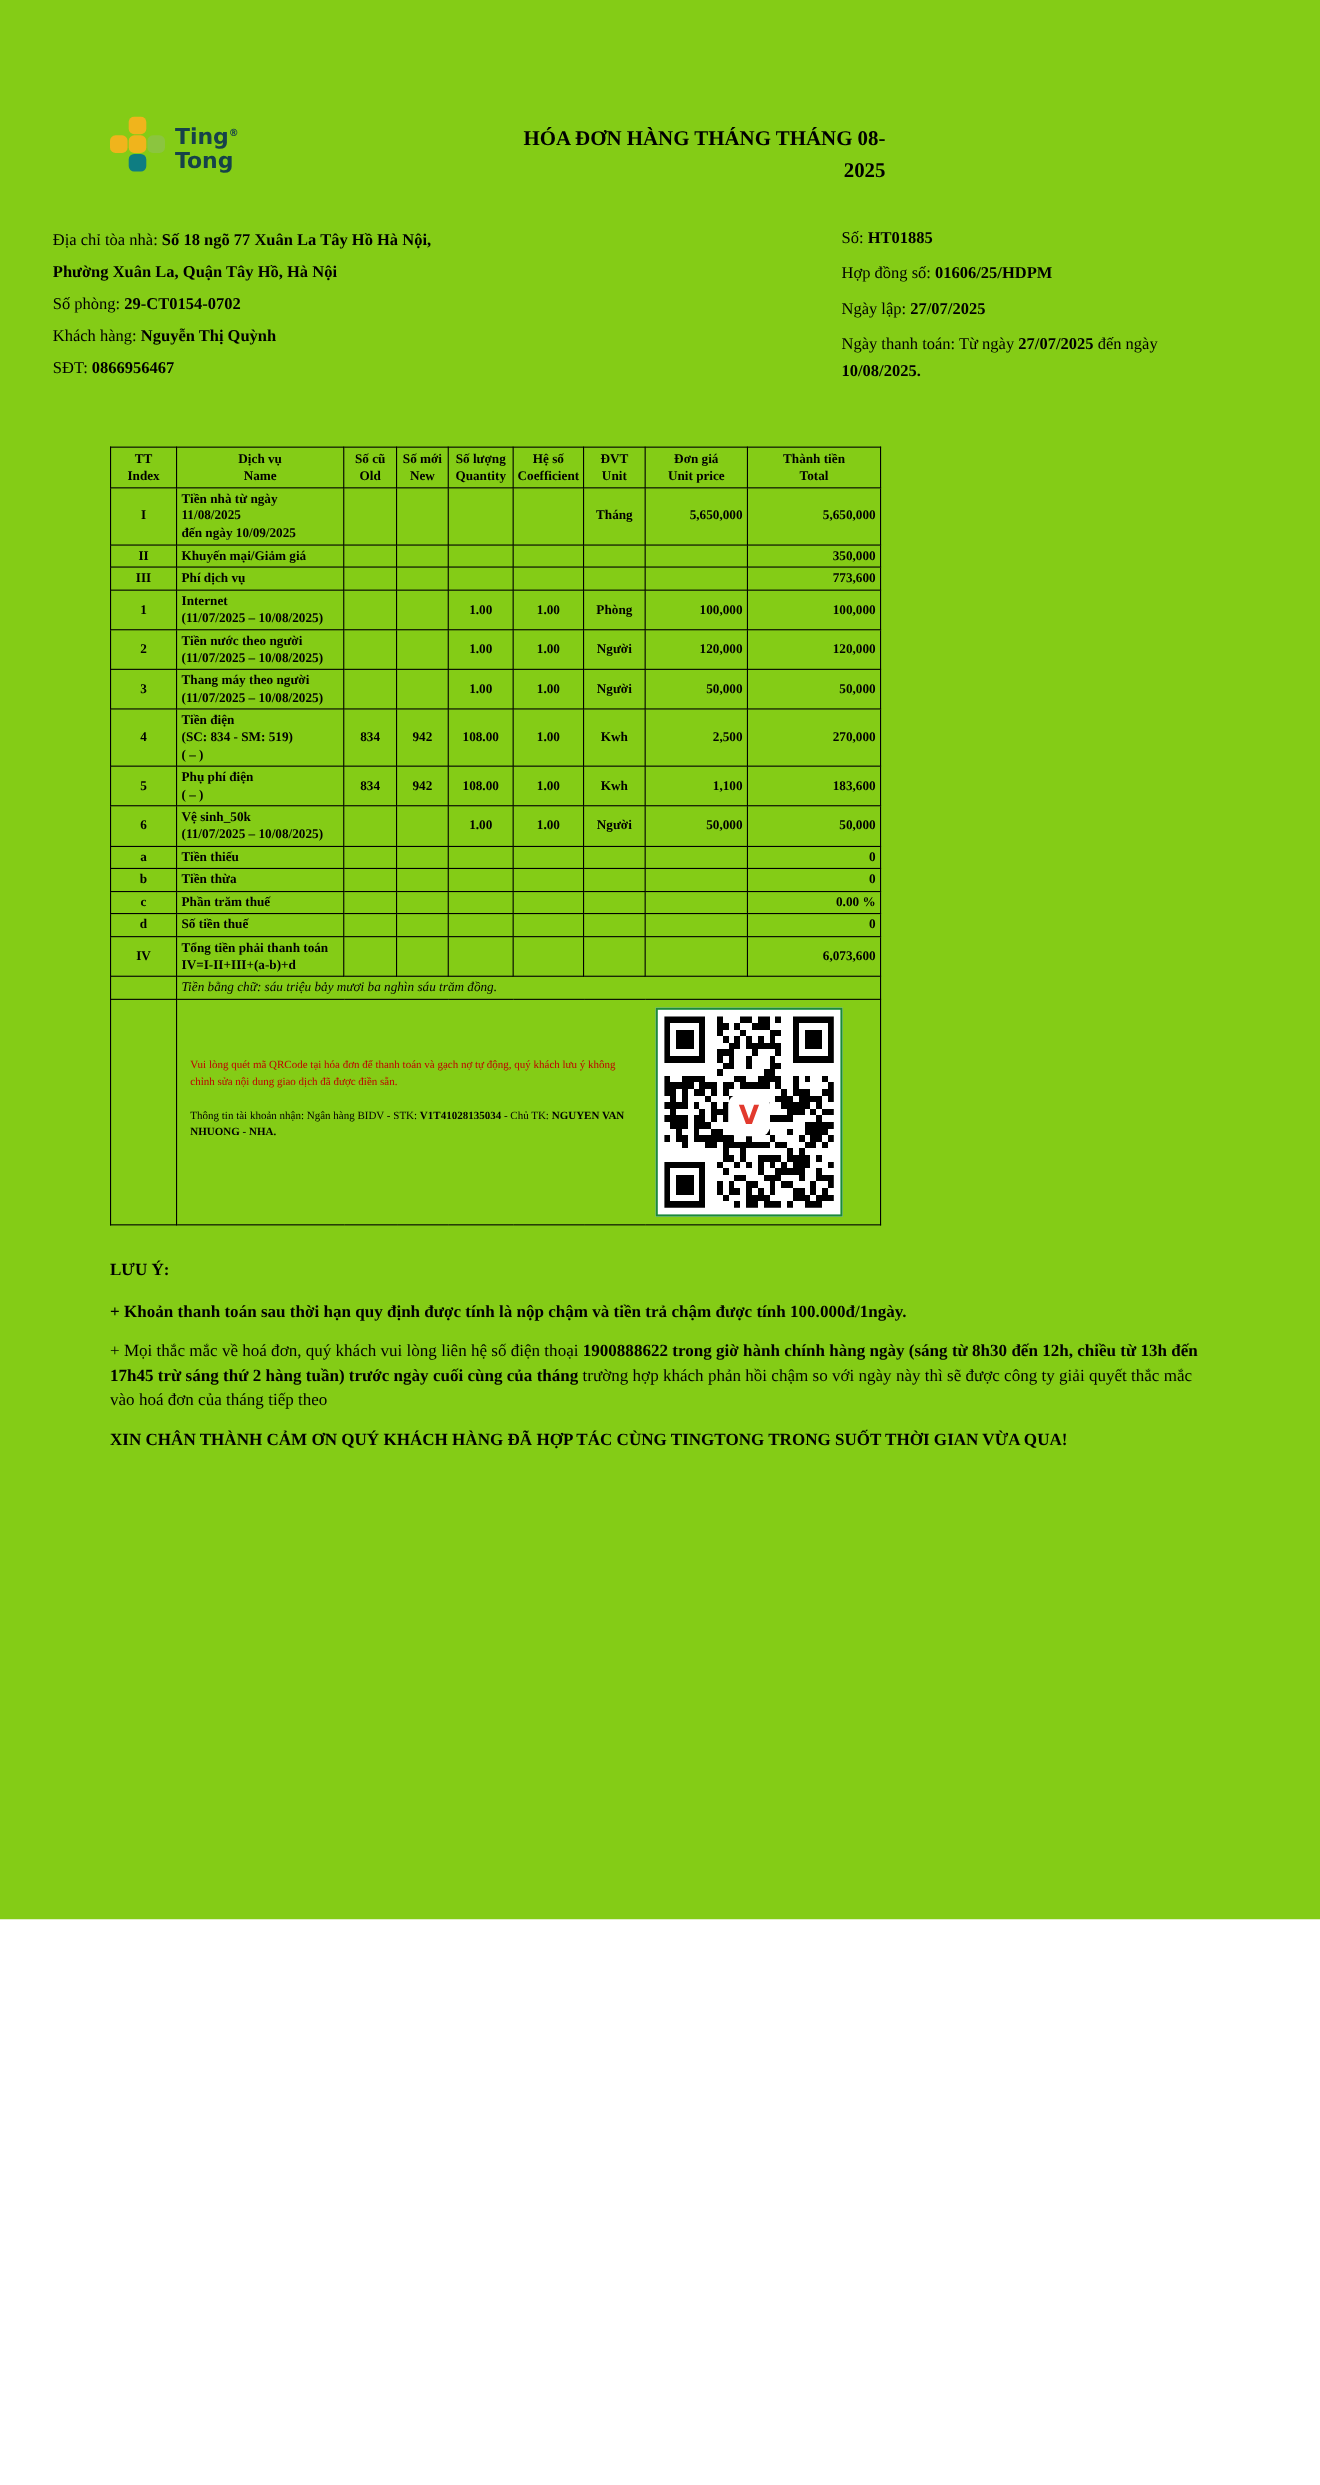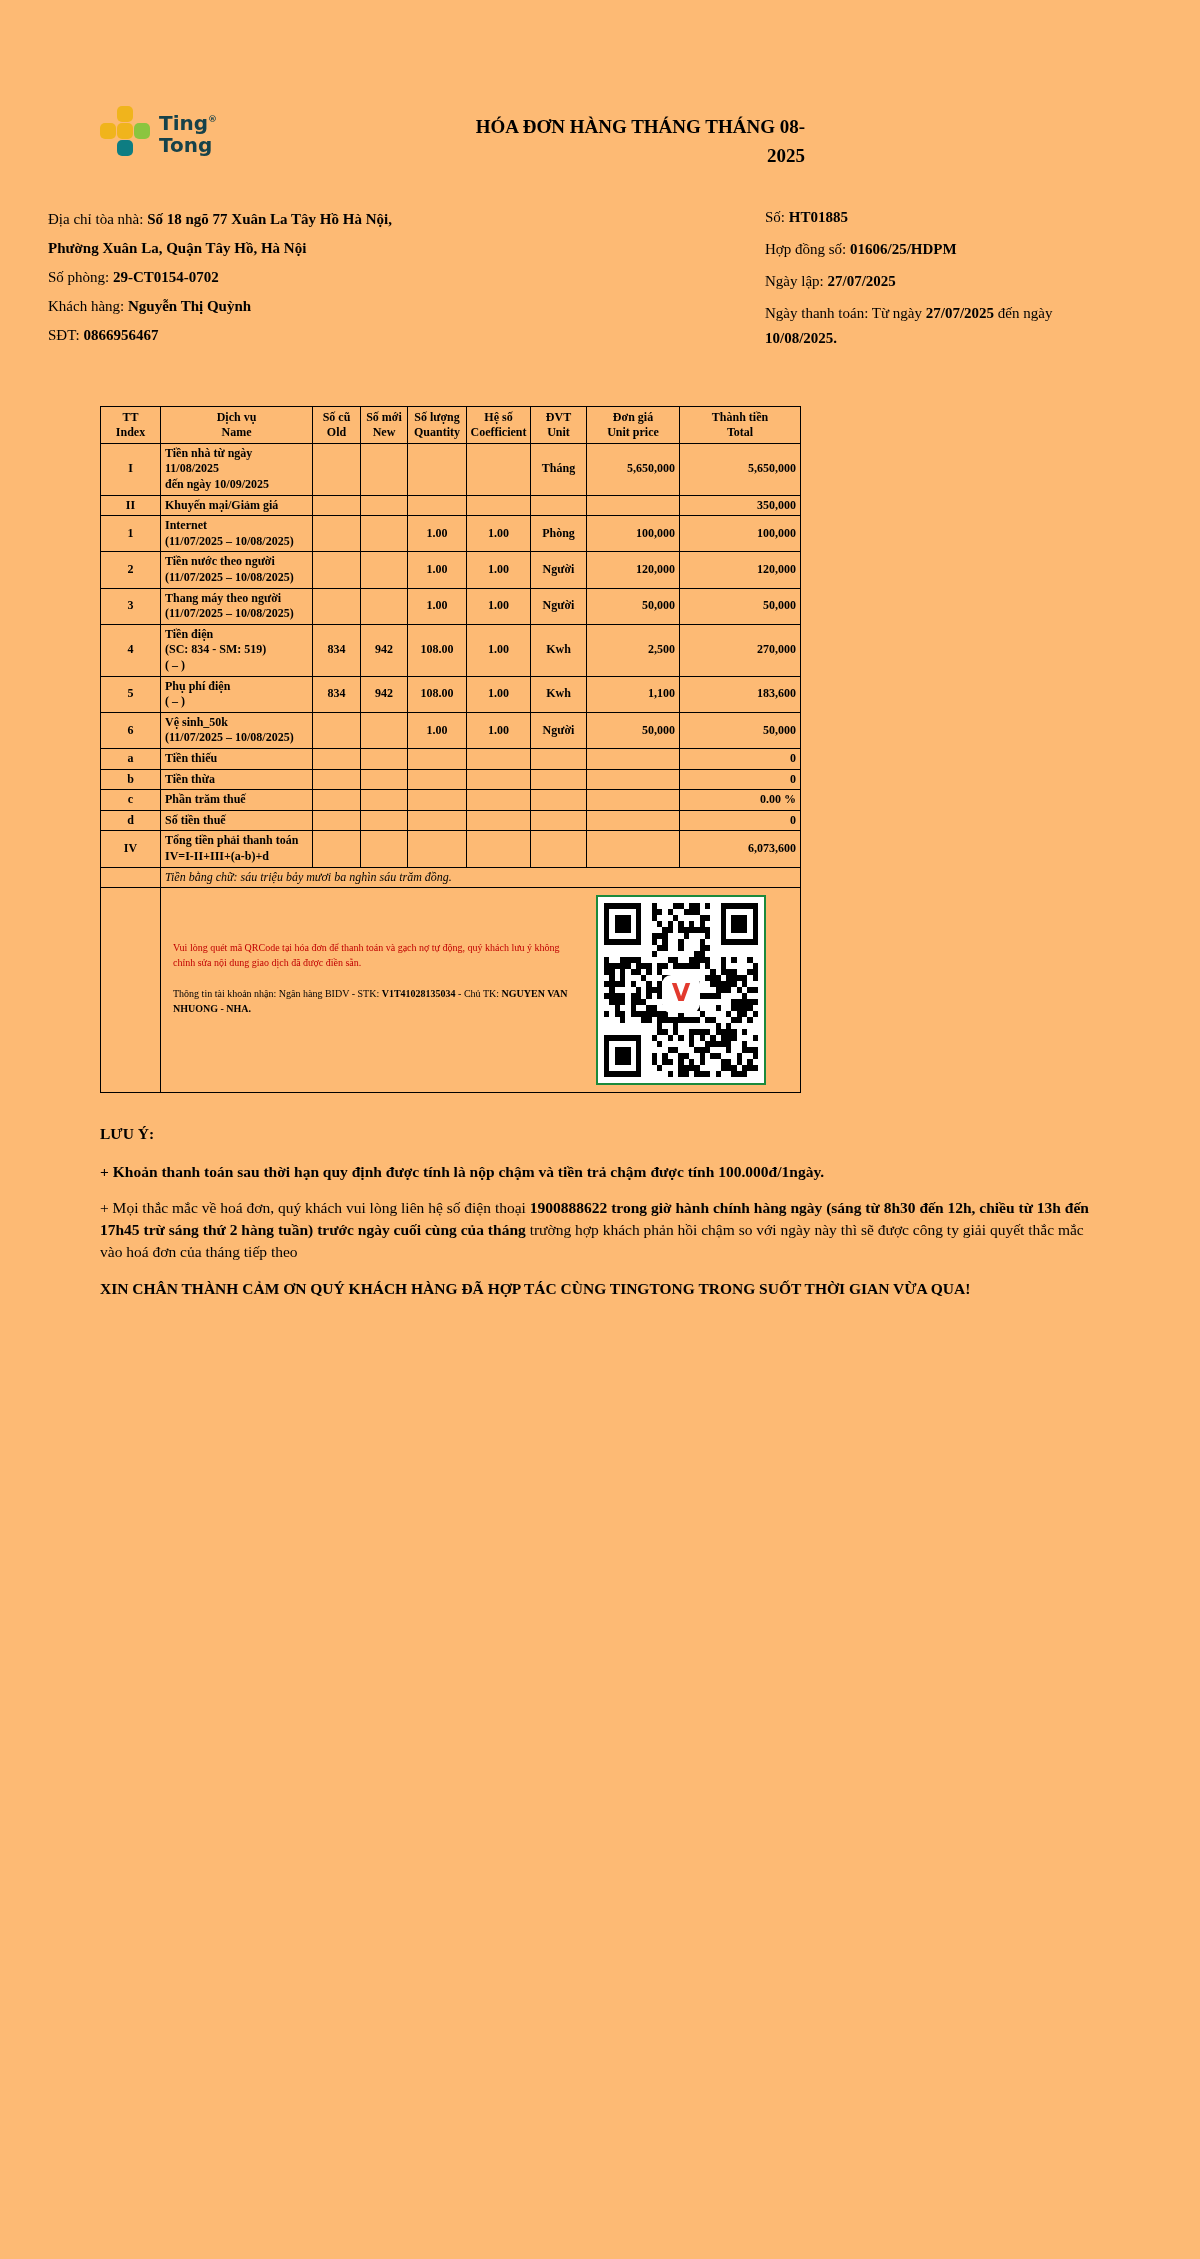--- a/index.html
+++ b/index.html
@@ -1,21 +1,21 @@
 <!DOCTYPE html>
 <html><head>
 <meta charset="utf-8">
 <style>
   * { box-sizing: border-box; }
   html, body { margin: 0; padding: 0; background: #ffffff; }
   .page {
     position: relative;
     width: 1200px;
-    height: 2259px;
-    background: #fdba74;
+    height: 1745px;
+    background: #84cc16;
     font-family: "Liberation Serif", serif;
     color: #000;
     overflow: hidden;
   }
 
   
   .header { display: flex; justify-content: space-between; align-items: flex-start; padding: 106px 100px 0 100px; }
   .logo { display: flex; align-items: center; gap: 9px; }
   .logo-text { font-family: "DejaVu Sans", sans-serif; font-weight: bold; font-size: 20px; line-height: 1.1; color: #16424A; }
   .logo-text sup { font-size: 9px; vertical-align: super; }
@@ -158,20 +158,31 @@
           <tr>
             <td class="col-tt">II</td>
             <td class="col-name">Khuyến mại/Giảm giá</td>
             <td class="col-old"></td>
             <td class="col-new"></td>
             <td class="col-qty"></td>
             <td class="col-coeff"></td>
             <td class="col-unit"></td>
             <td class="col-price"></td>
             <td class="col-total">350,000</td>
+          </tr>
+          <tr>
+            <td class="col-tt">III</td>
+            <td class="col-name">Phí dịch vụ</td>
+            <td class="col-old"></td>
+            <td class="col-new"></td>
+            <td class="col-qty"></td>
+            <td class="col-coeff"></td>
+            <td class="col-unit"></td>
+            <td class="col-price"></td>
+            <td class="col-total">773,600</td>
           </tr>
           <tr>
             <td class="col-tt">1</td>
             <td class="col-name">Internet
 (11/07/2025 – 10/08/2025)</td>
             <td class="col-old"></td>
             <td class="col-new"></td>
             <td class="col-qty">1.00</td>
             <td class="col-coeff">1.00</td>
             <td class="col-unit">Phòng</td>

